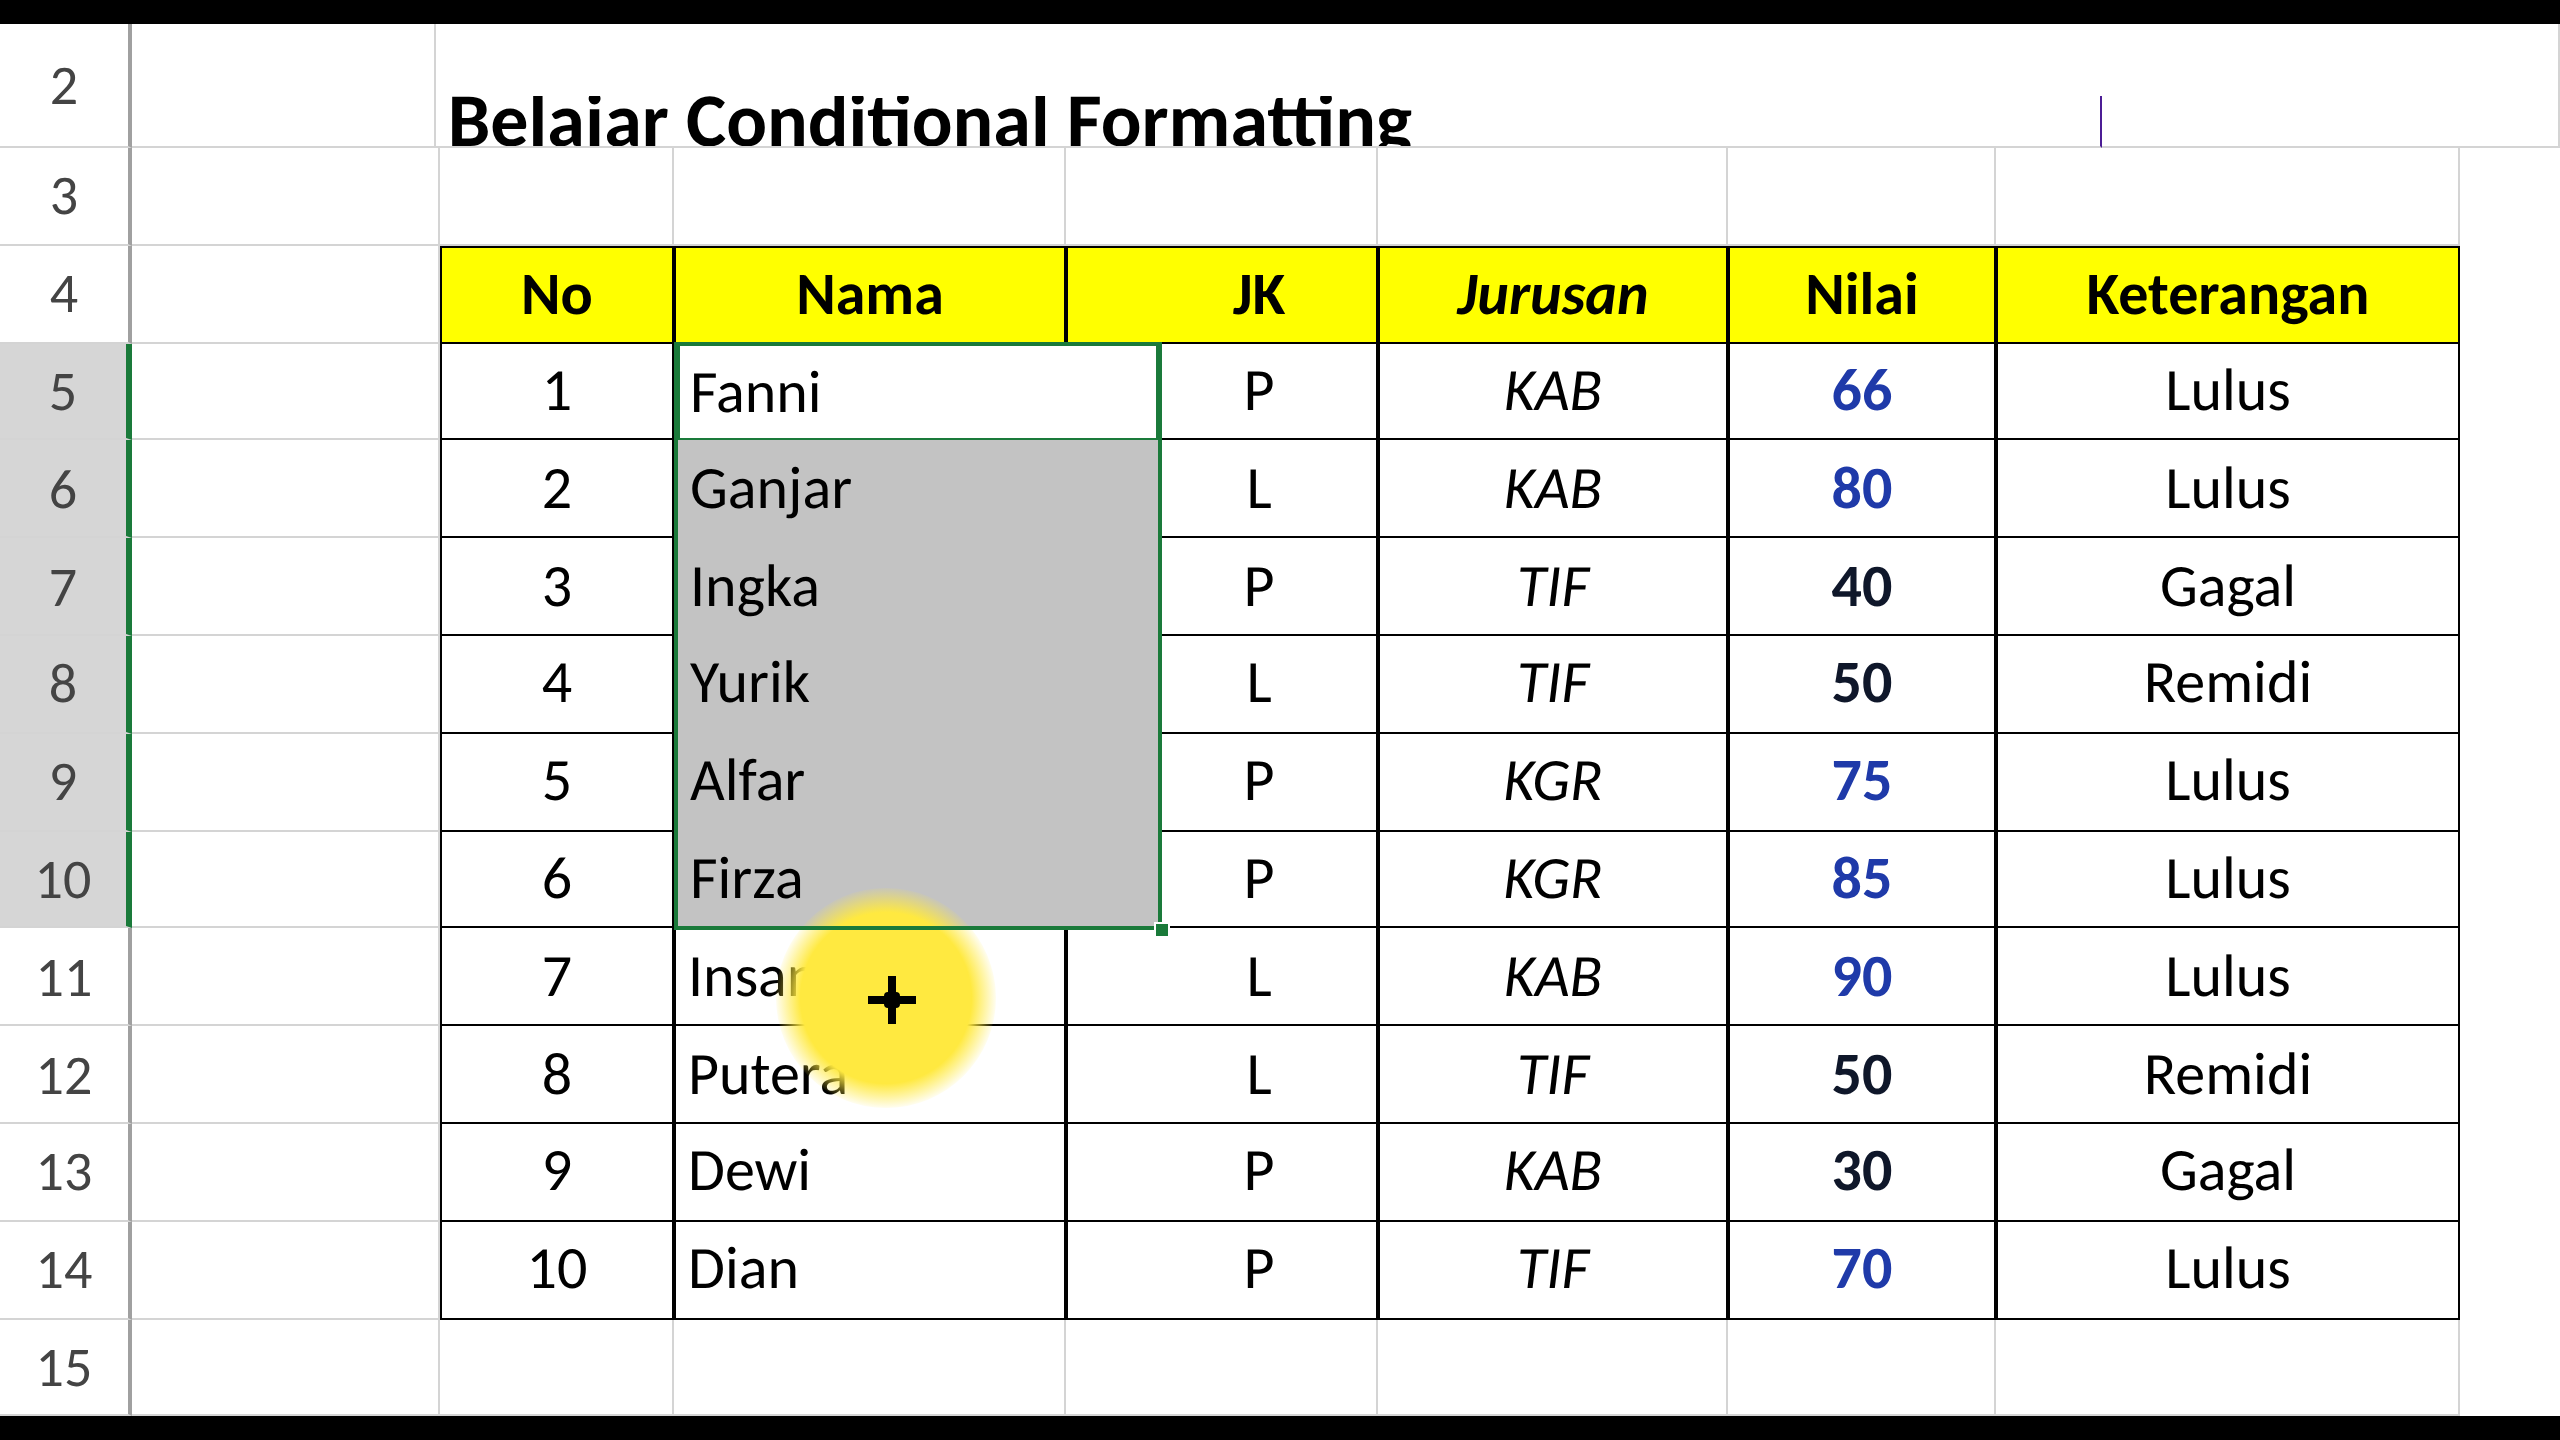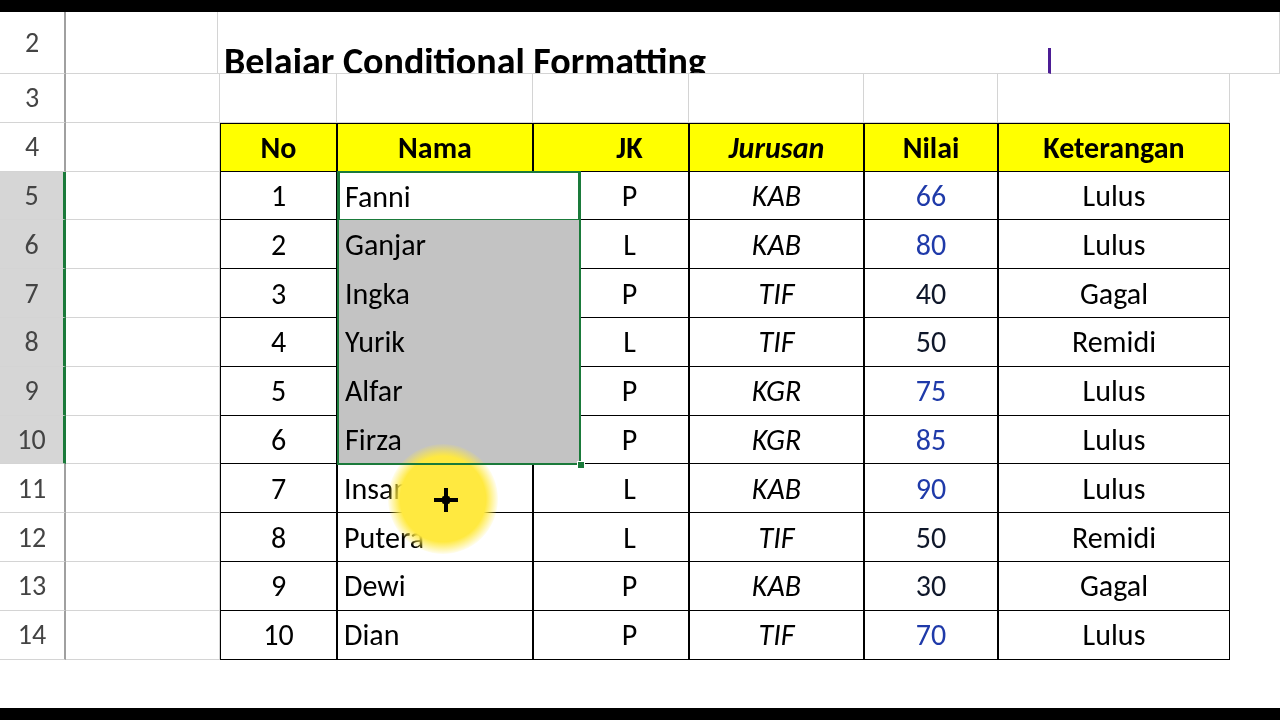--- a/index.html
+++ b/index.html
@@ -33,21 +33,21 @@
     border:1px solid #000 !important;
     font-weight:700; justify-content:center;
   }
   .tbl {
     border:1px solid #000 !important;
     border-top:none !important;
   }
   .tbl-first { border-top:1px solid #000 !important; }
   .num { justify-content:center; }
   .nama { justify-content:flex-start; }
-  .nilai { justify-content:center; font-weight:400; }
+  .nilai { justify-content:center; font-weight:700; }
   .blue { color:#1f3aa9; }
   .red  { color:#0f172a; }
 
   .sel-range {
     position:absolute;
     border:2px solid #1a7a3a;
     pointer-events:none;
     z-index:5;
   }
   .sel-active { position:absolute; background:#fff; border:1px solid #1a7a3a; z-index:2; }
@@ -75,21 +75,21 @@
   .over-shade { position:absolute; z-index:4; font-size:30px; display:flex; align-items:center; pointer-events:none; }
 </style>
 </head>
 <body>
 
 <div class="sheet-wrap">
 
   <div class="row" style="height:62px;">
     <div class="row-head" style="height:62px;">2</div>
     <div class="cell cA"></div>
-    <div class="cell title" style="width:846px; border-right:3px solid #4c1d95;margin-top:36px;">Belajar Conditional Formatting</div>
+    <div class="cell title" style="width:846px; border-right:1px solid #4c1d95;margin-top:36px;">Belajar Conditional Formatting</div>
     <div class="cell cG"></div>
   </div>
 
   <div class="row">
     <div class="row-head">3</div>
     <div class="cell cA"></div>
     <div class="cell cB"></div>
     <div class="cell cC"></div>
     <div class="cell cD"></div>
     <div class="cell cE"></div>
@@ -204,20 +204,30 @@
         <div class="cell cA"></div>
         <div class="cell cB tbl num">10</div>
         <div class="cell cC tbl nama">Dian</div>
         <div class="cell cD tbl num">P</div>
         <div class="cell cE tbl num">TIF</div>
         <div class="cell cF tbl nilai blue">70</div>
         <div class="cell cG tbl num">Lulus</div>
       </div>
     </div>
 
+  <div class="row">
+    <div class="row-head">15</div>
+    <div class="cell cA"></div>
+    <div class="cell cB"></div>
+    <div class="cell cC"></div>
+    <div class="cell cD"></div>
+    <div class="cell cE"></div>
+    <div class="cell cF"></div>
+    <div class="cell cG"></div>
+  </div>
 
   <div class="sel-shade" style="left:339px; top:208px; width:240px; height:244px;"></div>
 
   <div class="over-shade" style="left:345px; top:208px; height:48.8px;">Ganjar</div>
   <div class="over-shade" style="left:345px; top:256.8px; height:48.8px;">Ingka</div>
   <div class="over-shade" style="left:345px; top:305.6px; height:48.8px;">Yurik</div>
   <div class="over-shade" style="left:345px; top:354.4px; height:48.8px;">Alfar</div>
   <div class="over-shade" style="left:345px; top:403.2px; height:48.8px;">Firza</div>
 
   <div class="sel-active" style="left:339px; top:160px; width:240px; height:48px;"></div>

